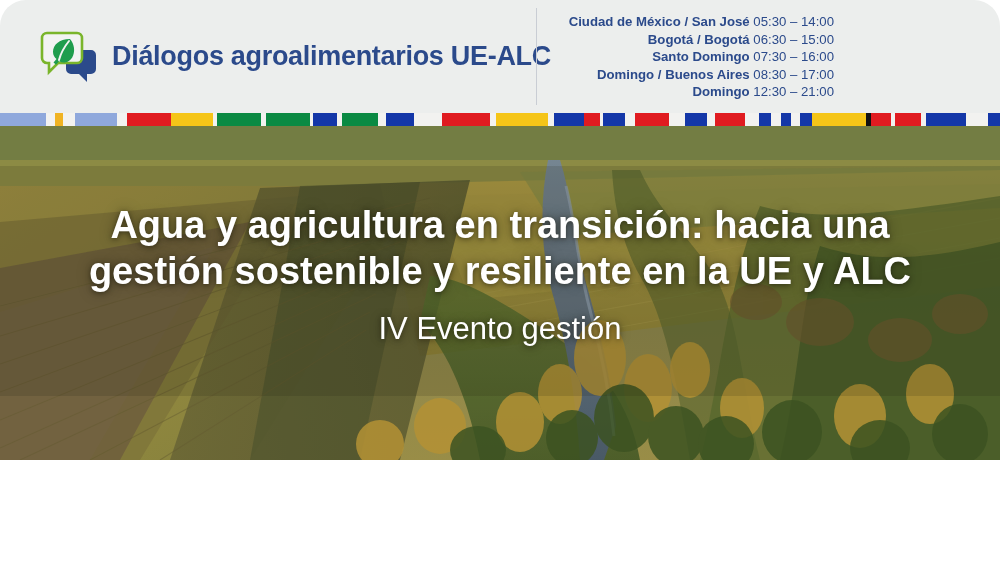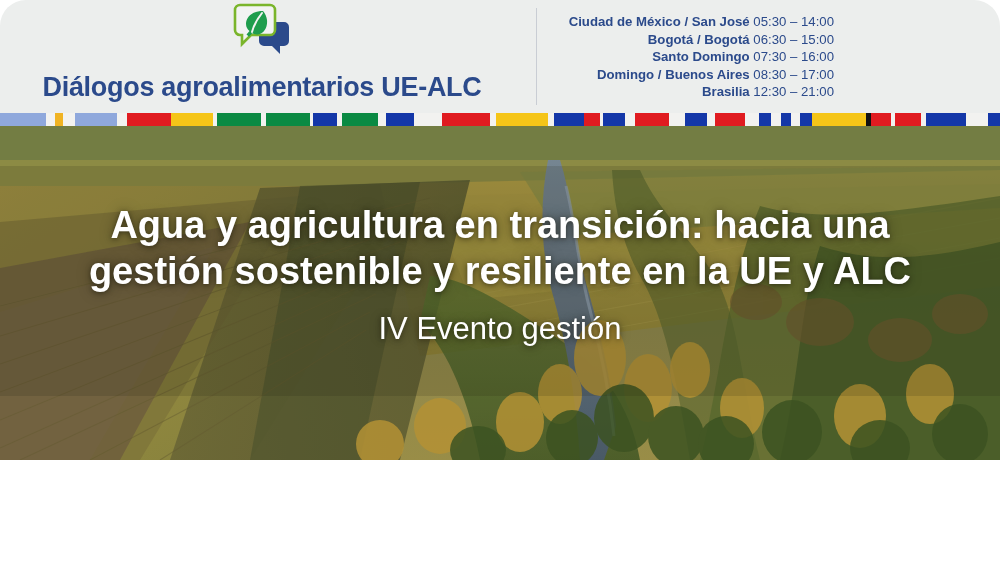--- a/index.html
+++ b/index.html
@@ -12,21 +12,21 @@
   
   .header{
     position:absolute;left:0;top:0;width:1000px;height:113px;
     background:#eceeed;border-top-left-radius:26px;border-top-right-radius:26px;
     overflow:hidden;
   }
   .header-inner{position:absolute;inset:0;display:flex;align-items:stretch;}
 
   .brand{
     display:flex;align-items:center;gap:14px;
-    padding-left:16px;width:508px;box-sizing:border-box;flex-direction:column;
+    padding-left:40px;width:508px;box-sizing:border-box;
   }
   .brand-icon{position:relative;width:58px;height:58px;flex:0 0 58px;}
   .brand-title{
     font-size:27px;font-weight:bold;color:#2b4a8b;letter-spacing:-0.3px;
     white-space:nowrap;
   }
 
   .divider{
     position:absolute;left:536px;top:8px;width:1px;height:97px;background:#c9cdd4;
   }
@@ -114,21 +114,21 @@
         </div>
         <div class="tz-row">
           <span class="tz-city">Santo Domingo</span>
           <span class="tz-time">07:30 – 16:00</span>
         </div>
         <div class="tz-row">
           <span class="tz-city">Domingo / Buenos Aires</span>
           <span class="tz-time">08:30 – 17:00</span>
         </div>
         <div class="tz-row">
-          <span class="tz-city">Brasilia</span>
+          <span class="tz-city">Domingo</span>
           <span class="tz-time">12:30 – 21:00</span>
         </div>
       </div>
 
     </div>
   </div>
 
   <div class="ribbon" id="ribbon">
       <span class="flagchip" style="background: rgb(143, 168, 220); width: 46px;"></span>
       <span class="flagchip" style="background: rgb(242, 242, 240); width: 9px;"></span>

